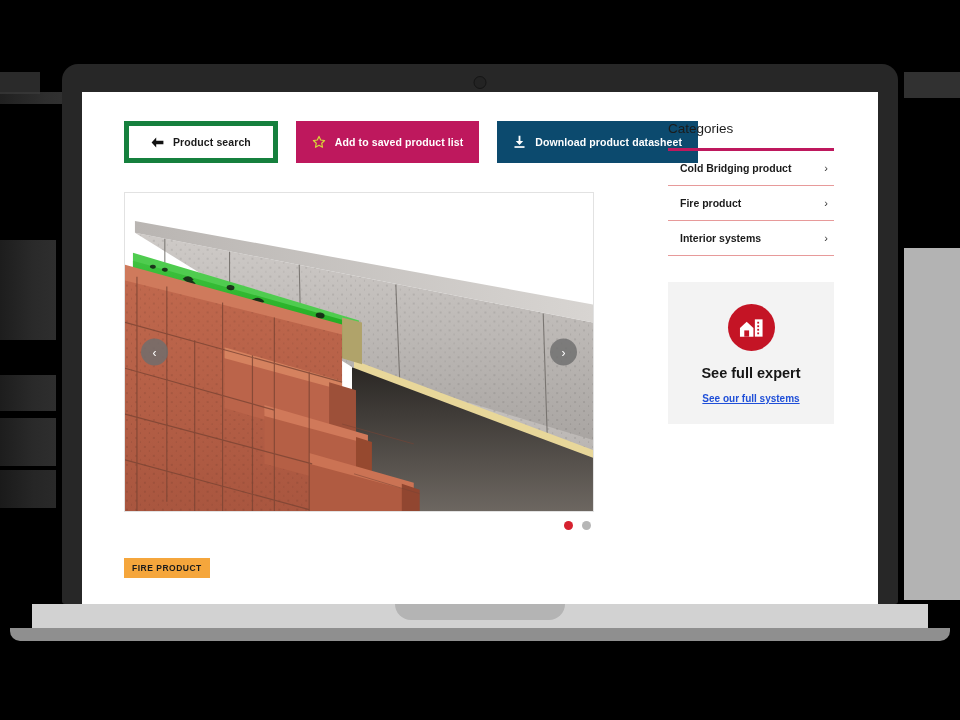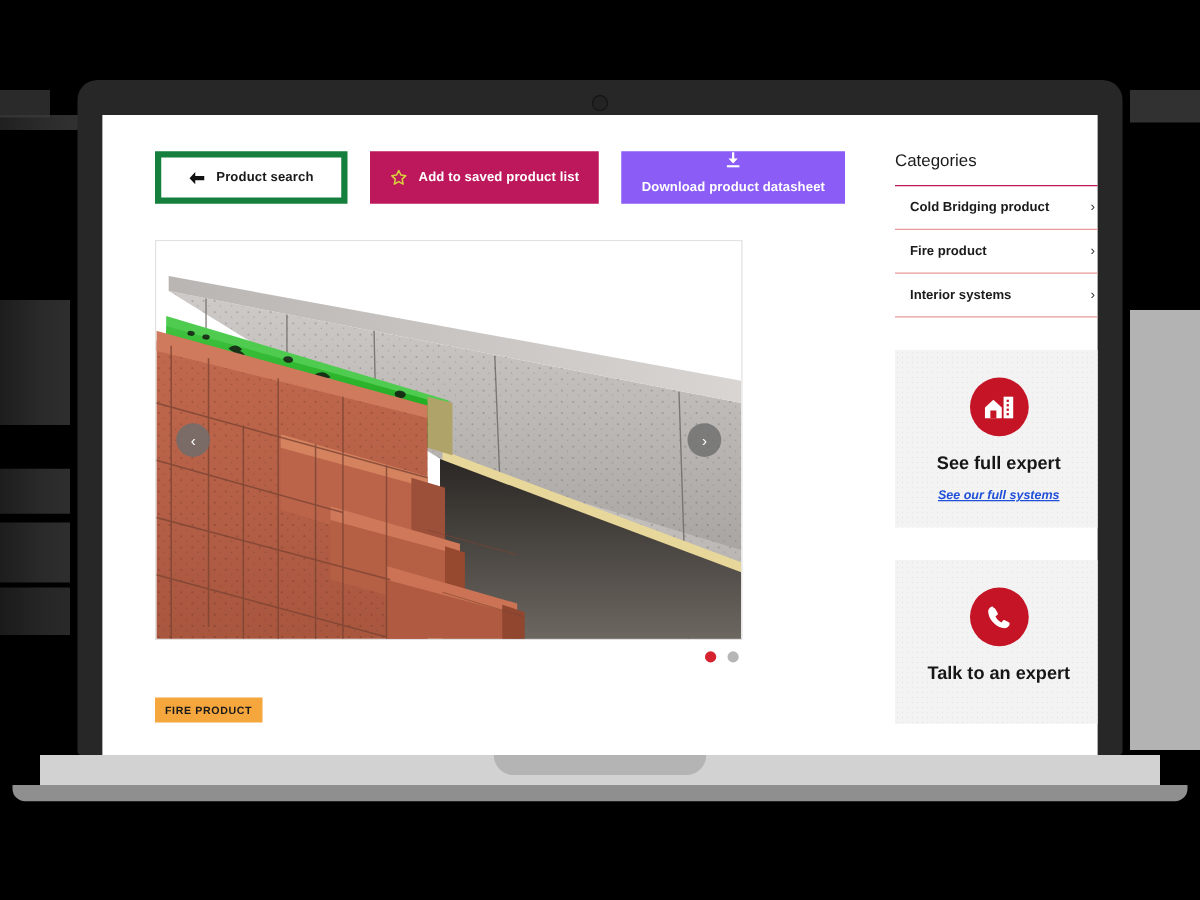--- a/index.html
+++ b/index.html
@@ -21,30 +21,30 @@
   
   #base{position:absolute;left:32px;top:604px;width:896px;height:30px;background:#d2d2d2;border-radius:0 0 5px 5px;}
   #base-notch{position:absolute;left:50%;top:604px;transform:translateX(-50%);
               width:170px;height:16px;background:#b4b4b4;border-radius:0 0 40px 40px;}
   #base-foot{position:absolute;left:10px;top:628px;width:940px;height:13px;background:#8f8f8f;border-radius:0 0 10px 10px;}
 
   
   #page{position:relative;width:796px;height:512px;background:#fff;}
 
   #left-col{position:absolute;left:42px;top:29px;width:470px;}
-  #right-col{position:absolute;left:586px;top:29px;width:166px;margin-left:48px;}
+  #right-col{position:absolute;left:586px;top:29px;width:166px;}
 
   
   .btn-row{display:flex;gap:18px;align-items:stretch;}
   .btn{display:flex;align-items:center;gap:9px;height:42px;padding:0 16px;
        font-size:10.5px;font-weight:bold;letter-spacing:.1px;white-space:nowrap;
        box-sizing:border-box;cursor:pointer;border:none;}
   .btn-outline{background:#fff;color:#1a1a1a;border:5px solid #15803d;padding:0 22px;}
   .btn-dark{background:#be185d;color:#fff;}
-  .btn-red{background:#8b5cf6;color:#fff;flex-direction:column;}
+  .btn-red{background:#0c4a6e;color:#fff;}
   .ico{display:inline-flex;align-items:center;justify-content:center;flex:0 0 auto;}
 
   
   #carousel{position:relative;margin-top:29px;width:470px;height:320px;
             border:1px solid #e2e2e2;box-sizing:border-box;overflow:hidden;background:#fff;}
   #illus{position:absolute;inset:0;}
   .nav-btn{position:absolute;top:50%;transform:translateY(-50%);
            width:27px;height:27px;border-radius:50%;background:rgba(110,110,110,.82);
            color:#fff;font-size:12px;display:flex;align-items:center;justify-content:center;
            cursor:pointer;}
@@ -52,35 +52,35 @@
   #nav-next{right:16px;}
   #dots{display:flex;gap:9px;justify-content:flex-end;margin-top:9px;padding-right:3px;}
   .dot{width:9px;height:9px;border-radius:50%;background:#b6b6b6;cursor:pointer;}
   .dot.on{background:#d6212f;}
 
   #badge{display:inline-block;margin-top:28px;background:#f5a63c;color:#1b1b1b;
          font-size:8.5px;font-weight:bold;letter-spacing:.5px;padding:5px 8px;}
 
   
   #cat-title{font-size:13.5px;color:#1b1b1b;font-weight:normal;margin:0 0 12px 0;}
-  .cat-list{border-top:1px solid #be185d;}
+  .cat-list{border-top:3px solid #be185d;}
   .cat-item{display:flex;align-items:center;justify-content:space-between;
             border-bottom:1px solid #e79a9a;padding:11px 2px 11px 12px;cursor:pointer;}
   .cat-label{font-size:10.5px;font-weight:bold;color:#1b1b1b;}
   .cat-chev{font-size:11px;color:#333;padding-right:4px;}
 
   .card{margin-top:26px;background:#f3f3f3;
         background-image:radial-gradient(#e4e4e4 .7px,transparent .7px);
         background-size:4px 4px;
         padding:22px 14px 20px;text-align:center;box-sizing:border-box;}
   .card-ico{width:47px;height:47px;border-radius:50%;background:#c41425;
             margin:0 auto 14px;display:flex;align-items:center;justify-content:center;}
   .card-title{font-size:14.5px;font-weight:bold;color:#161616;margin-bottom:12px;}
   .card-body{font-size:10px;line-height:1.55;color:#2a2a2a;margin-bottom:14px;}
-  .card-link{font-size:10px;font-weight:bold;color:#1f4fd8;text-decoration:underline;cursor:pointer;font-style:italic;}
+  .card-link{font-size:10px;font-weight:bold;color:#1f4fd8;text-decoration:underline;cursor:pointer;}
 </style>
 </head>
 <body>
 
 <div id="stage">
 
   <div class="bg-band fade" style="left:0;top:92px;width:76px;height:12px;opacity:.55;"></div>
   <div class="bg-band fade" style="left:0;top:240px;width:56px;height:100px;opacity:.5;"></div>
   <div class="bg-band fade" style="left:0;top:375px;width:56px;height:36px;opacity:.5;"></div>
   <div class="bg-band fade" style="left:0;top:418px;width:56px;height:48px;opacity:.5;"></div>
@@ -278,28 +278,20 @@
                   <rect x="19" y="8.2" width="1.9" height="1.9"></rect>
                   <rect x="19" y="11.9" width="1.9" height="1.9"></rect>
                   <rect x="19" y="15.6" width="1.9" height="1.9"></rect>
                 </g>
               </svg>
             </div>
             <div class="card-title">See full expert</div>
             <div class="card-link">See our full systems</div>
           </div>
 
-          <div class="card">
-            <div class="card-ico">
-              <svg width="22" height="22" viewBox="0 0 24 24">
-                <path d="M6.6 2.5 C5 2.5 2.8 4.4 2.8 6.8 c0 7 7.4 14.5 14.5 14.5 c2.4 0 4.2-2.2 4.2-3.8 c0-.6-.3-1-.8-1.3 l-3.3-1.8 c-.7-.4-1.4-.2-1.9.4 l-1.2 1.5 c-2.2-1.1-4.1-3-5.2-5.2 l1.5-1.2 c.6-.5.8-1.2.4-1.9 L9.2 4.7 C8.9 4.1 8.4 3.8 7.8 3.8 Z" fill="#fff"></path>
-              </svg>
-            </div>
-            <div class="card-title">Talk to an expert</div>
-          </div>
         </div>
 
       </div>
     </div>
   </div>
 
   <div id="base"></div>
   <div id="base-notch"></div>
   <div id="base-foot"></div>
 </div>

